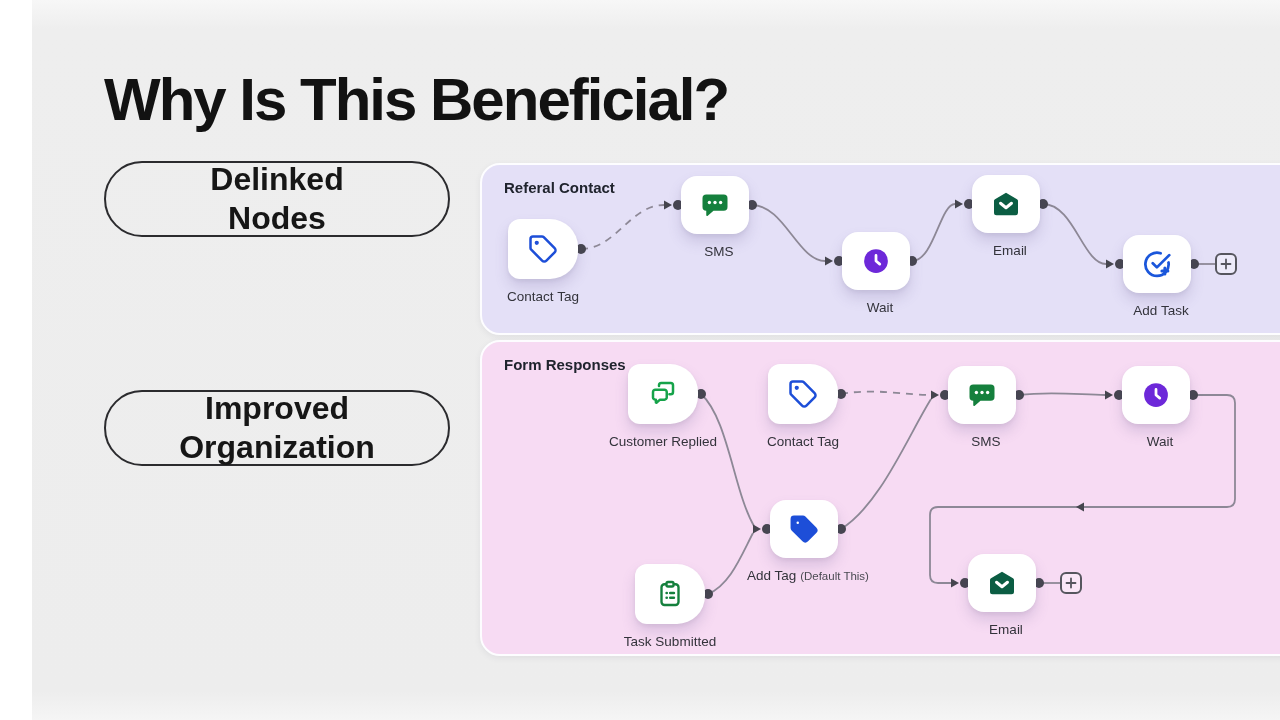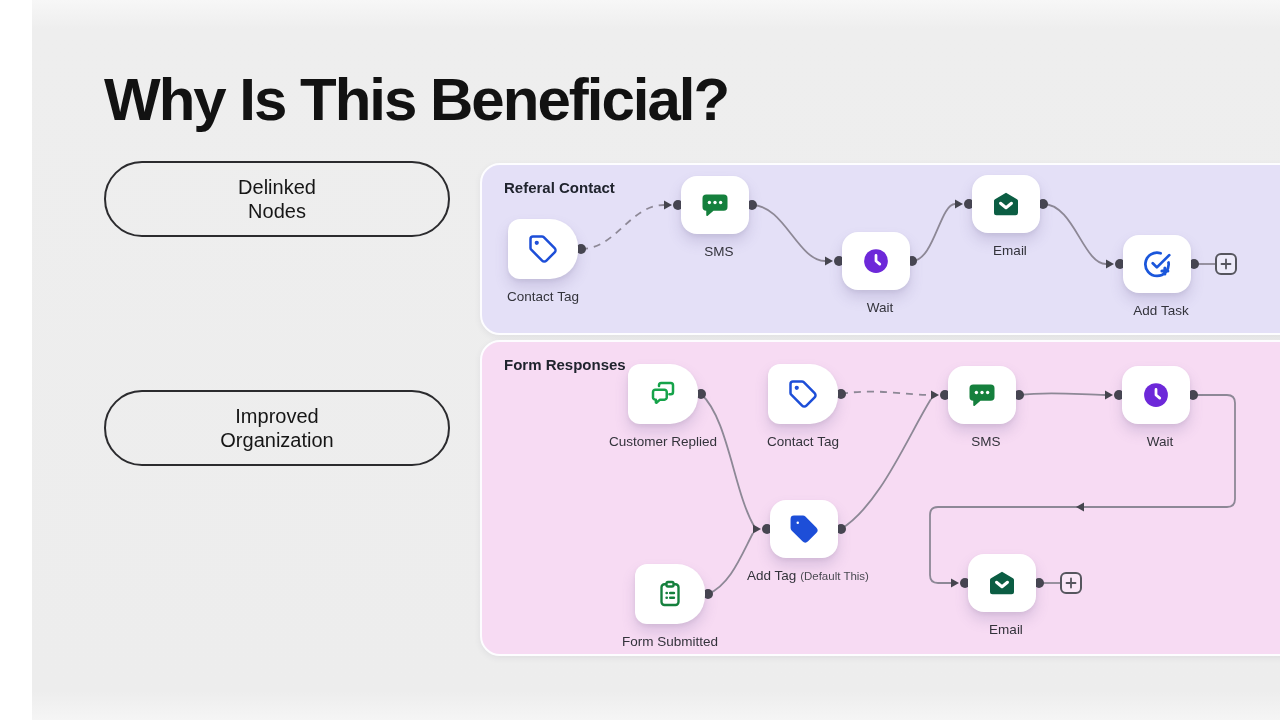--- a/index.html
+++ b/index.html
@@ -4,21 +4,21 @@
 <style>
   html,body{margin:0;padding:0;}
   body{width:1280px;height:720px;overflow:hidden;font-family:"Liberation Sans",sans-serif;}
   .slide{position:relative;width:1280px;height:720px;background:#eeeeee;
          background:linear-gradient(180deg,#f7f7f7 0%,#eeeeee 4%,#ededed 96%,#f5f5f5 100%);}
   
   .title{position:absolute;left:72px;top:68px;font-size:60px;line-height:1.05;font-weight:800;
          color:#121212;letter-spacing:-2px;}
   .pill{position:absolute;left:72px;width:346px;height:76px;border:2px solid #2b2b2e;
         border-radius:42px;display:flex;align-items:center;justify-content:center;box-sizing:border-box;}
-  .pill-label{font-size:20px;font-weight:400;line-height:1.22;color:#161616;text-align:center;white-space:pre-line;}
+  .pill-label{font-size:32px;font-weight:700;line-height:1.22;color:#161616;text-align:center;white-space:pre-line;}
   
   .panel{position:absolute;left:448px;width:816px;border-radius:20px;border:2px solid #fdfdff;
          box-sizing:content-box;box-shadow:0 2px 6px rgba(60,60,90,.08);padding-left:10px;}
   .panel-title{position:absolute;left:22px;top:14px;font-size:15px;font-weight:600;color:#20242e;}
   .wires{position:absolute;left:0;top:0;}
   
   .node{position:absolute;}
   .card{background:#ffffff;display:flex;align-items:center;justify-content:center;
         box-shadow:0 8px 14px rgba(104,88,150,.20),0 2px 4px rgba(0,0,0,.06);}
   .trigger{width:70px;}
@@ -242,21 +242,21 @@
     <div class="node trigger" style="left:153px;top:222px">
       <div class="card">
         <span class="ic" style="color: rgb(21, 128, 61);">
           <svg width="30" height="30" viewBox="0 0 24 24" fill="none" stroke="currentColor" stroke-width="1.9" stroke-linecap="round" stroke-linejoin="round">
             <rect x="5.2" y="4.2" width="13.6" height="16.6" rx="2.4"></rect>
             <rect x="9.2" y="2.4" width="5.6" height="3.6" rx="1.2" fill="#fff"></rect>
             <path d="M9.3 11.2h.1M12.2 11.2h2.9M9.3 15h.1M12.2 15h2.9" stroke-width="2.1"></path>
           </svg>
         </span>
       </div>
-      <div class="nlabel">Form Submitted</div>
+      <div class="nlabel">Task Submitted</div>
     </div>
 
     <div class="node action" style="left:486px;top:212px">
       <div class="card">
         <span class="ic" style="color: rgb(11, 93, 67);">
           <svg width="30" height="30" viewBox="0 0 24 24">
             <path fill="currentColor" d="M12 3 3.2 8.1a1.6 1.6 0 0 0-.8 1.4V19a2 2 0 0 0 2 2h15.2a2 2 0 0 0 2-2V9.5a1.6 1.6 0 0 0-.8-1.4z"></path>
             <path d="m7.6 11.4 4.4 3.6 4.4-3.6" stroke="#fff" stroke-width="2.4" fill="none" stroke-linecap="round" stroke-linejoin="round"></path>
           </svg>
         </span>

